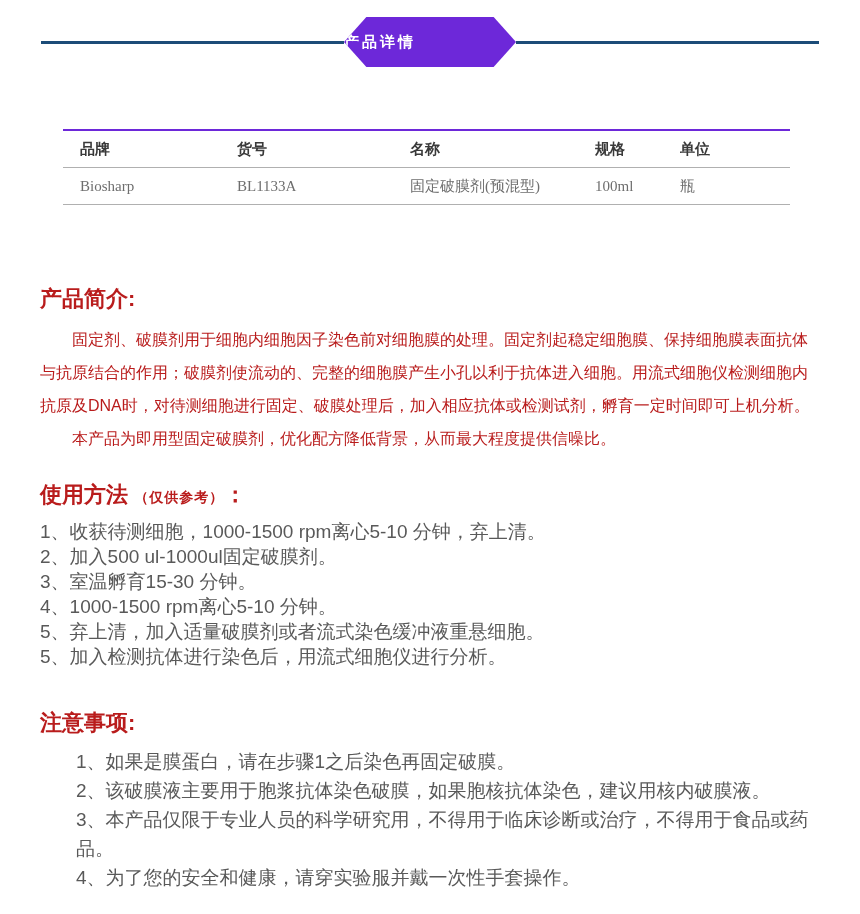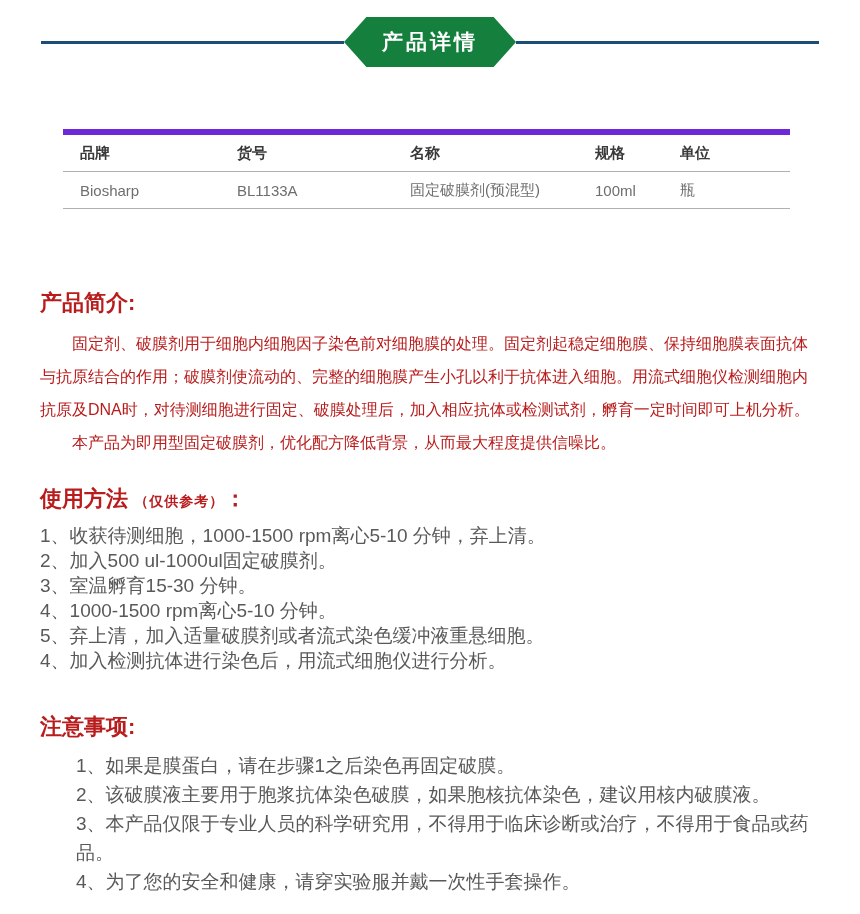--- a/index.html
+++ b/index.html
@@ -6,30 +6,31 @@
   body{
     width:860px;height:914px;overflow:hidden;background:#ffffff;
     font-family:"Liberation Sans","DejaVu Sans",sans-serif;
     -webkit-font-smoothing:antialiased;
   }
 
   
   .banner{display:flex;align-items:center;margin:17px 41px 0 41px;height:50px;}
   .banner-line{flex:1;height:3px;background:#1c4c78;}
   .banner-hex{
-    width:172px;height:50px;background:#15803d;flex:0 0 auto;
+    width:172px;height:50px;background:#6d28d9;flex:0 0 auto;
     clip-path:polygon(0 50%,13% 0,87% 0,100% 50%,87% 100%,13% 100%);
-    display:flex;align-items:center;justify-content:center;
-    color:#ffffff;font-size:21px;font-weight:bold;letter-spacing:3px;
+    display:flex;align-items:center;
+    color:#ffffff;font-size:15px;font-weight:bold;letter-spacing:3px;
   }
 
   
   table.product-table{
     margin:62px 0 16px 63px;width:727px;border-collapse:collapse;table-layout:fixed;
-    border-top:6px solid #6d28d9;
+    border-top:2px solid #6d28d9;
+    font-family:Liberation Serif, serif;
   }
   .product-table tr{border-bottom:1px solid #b0b0b0;}
   .product-table th,.product-table td{
     height:36px;padding:0;vertical-align:middle;text-align:left;
     font-size:15px;white-space:nowrap;overflow:hidden;
   }
   .product-table th{color:#3a3a3a;font-weight:bold;}
   .product-table td{color:#6e6e6e;font-weight:normal;}
   .product-table .c1{padding-left:17px;}
   .product-table .center{text-align:left;}
@@ -104,21 +105,21 @@
 <div class="section-heading usage-heading">
   <span>使用方法</span>
   <span class="heading-note">（仅供参考）</span><span class="heading-colon">：</span>
 </div>
 <div class="list usage-list">
   <div class="list-item">1、收获待测细胞，1000-1500 rpm离心5-10 分钟，弃上清。</div>
   <div class="list-item">2、加入500 ul-1000ul固定破膜剂。</div>
   <div class="list-item">3、室温孵育15-30 分钟。</div>
   <div class="list-item">4、1000-1500 rpm离心5-10 分钟。</div>
   <div class="list-item">5、弃上清，加入适量破膜剂或者流式染色缓冲液重悬细胞。</div>
-  <div class="list-item">4、加入检测抗体进行染色后，用流式细胞仪进行分析。</div>
+  <div class="list-item">5、加入检测抗体进行染色后，用流式细胞仪进行分析。</div>
 </div>
 
 <div class="section-heading notes-heading">注意事项:</div>
 <div class="list notes-list">
   <div class="list-item">1、如果是膜蛋白，请在步骤1之后染色再固定破膜。</div>
   <div class="list-item">2、该破膜液主要用于胞浆抗体染色破膜，如果胞核抗体染色，建议用核内破膜液。</div>
   <div class="list-item">3、本产品仅限于专业人员的科学研究用，不得用于临床诊断或治疗，不得用于食品或药品。</div>
   <div class="list-item">4、为了您的安全和健康，请穿实验服并戴一次性手套操作。</div>
 </div>
 

